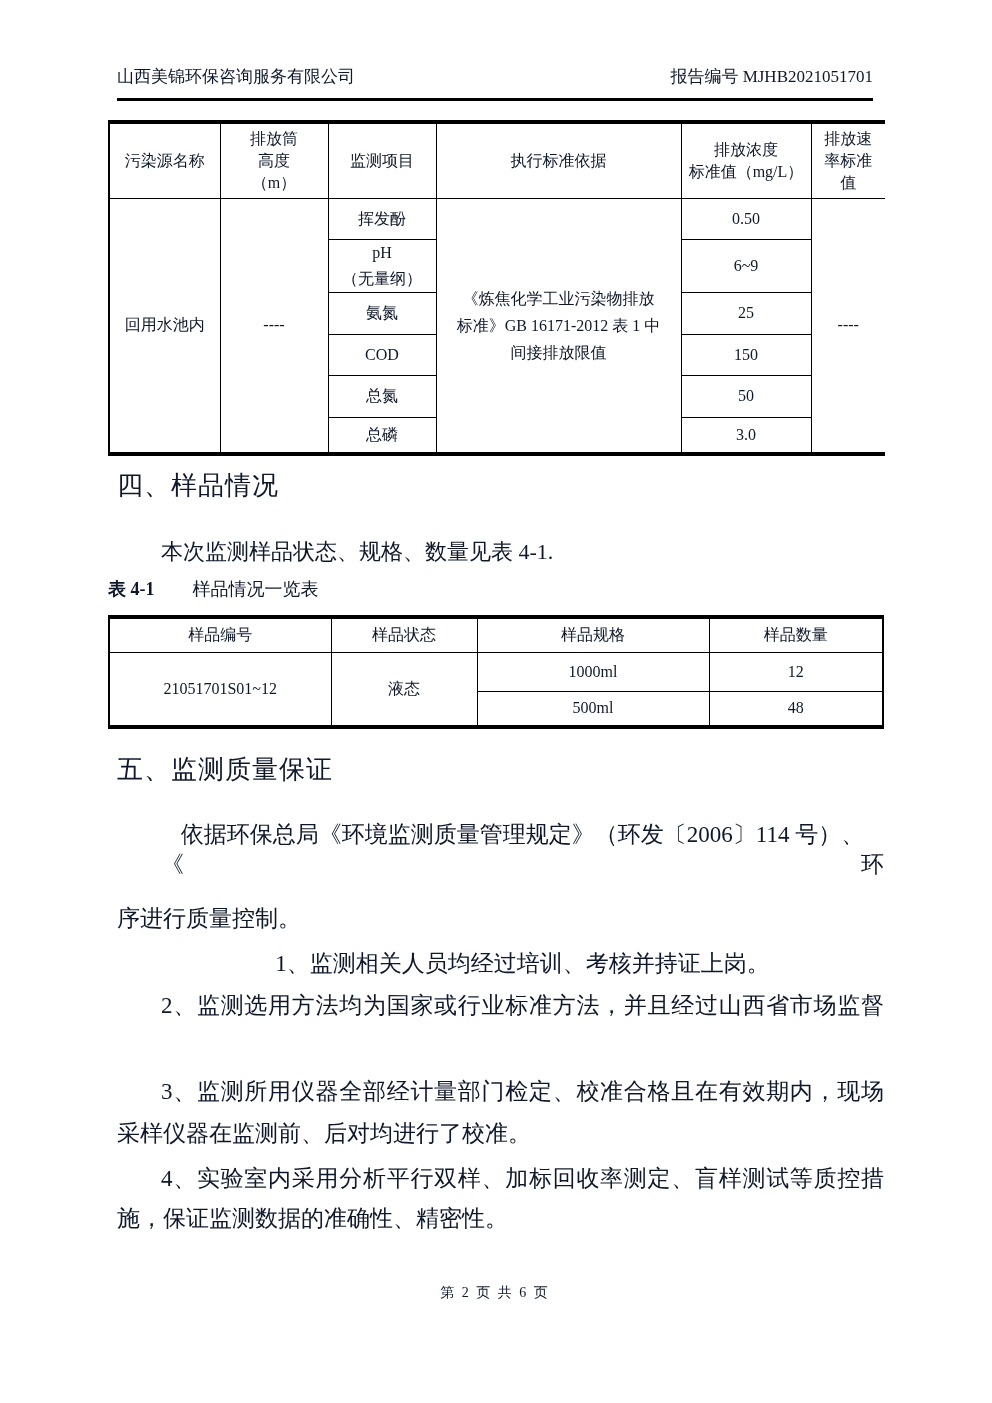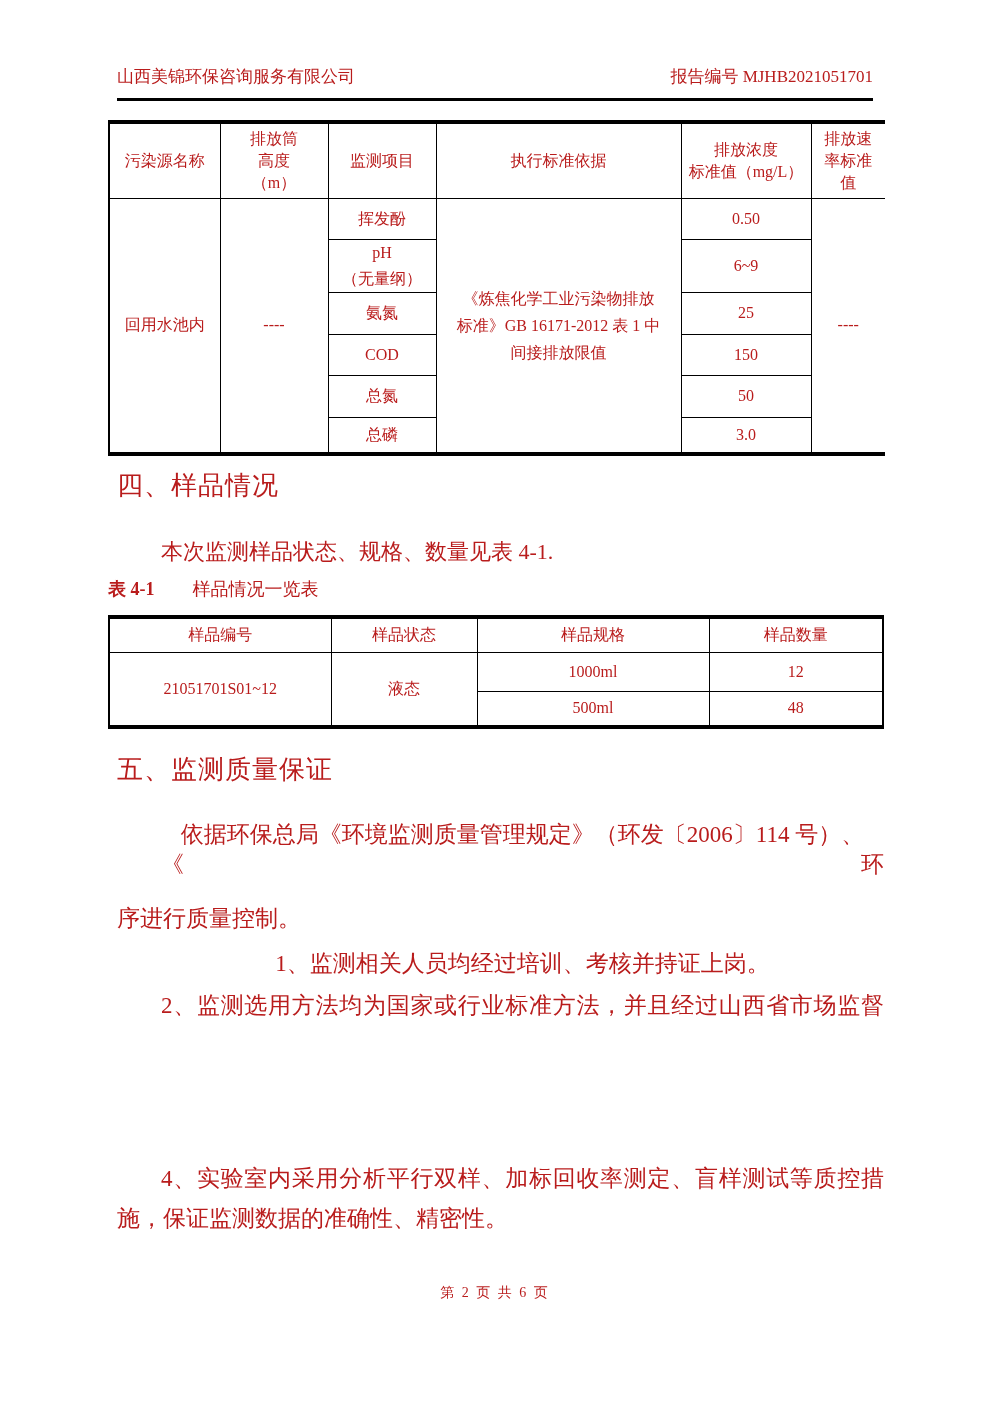--- a/index.html
+++ b/index.html
@@ -1,18 +1,18 @@
 <!DOCTYPE html>
 <html><head>
 <meta charset="utf-8">
 <style>
   html,body { margin:0; padding:0; background:#e8e8e8; }
   .page {
     position:relative; width:992px; height:1403px; margin:0 auto;
-    background:#ffffff; color:#b91c1c;
+    background:#ffffff; color:#0f172a;
     font-family:"Liberation Serif","DejaVu Serif",serif;
     overflow:hidden;
   }
   
   .hdr-company { position:absolute; left:117px; top:66px; font-size:17px; line-height:22px; white-space:nowrap; }
   .hdr-report  { position:absolute; left:117px; top:66px; width:756px; font-size:17px; line-height:22px; text-align:right; white-space:nowrap; }
   .hdr-rule    { position:absolute; left:117px; top:98px; width:756px; height:3px; background:#000; }
 
   
   .tbl { position:absolute; border-collapse:collapse; table-layout:fixed; font-size:16px; text-align:center; }
@@ -141,18 +141,20 @@
       <td>48</td>
     </tr>
   </tbody>
     </table>
 
   <div class="sec-title sec5-title">五、监测质量保证</div>
   <div class="bl ind just l0">依据环保总局《环境监测质量管理规定》（环发〔2006〕114 号）、《环</div>
   <div class="bl flsh nw l2">序进行质量控制。</div>
   <div class="bl ind nw l3">1、监测相关人员均经过培训、考核并持证上岗。</div>
   <div class="bl ind just l4">2、监测选用方法均为国家或行业标准方法，并且经过山西省市场监督</div>
+  <div class="bl ind just l6">3、监测所用仪器全部经计量部门检定、校准合格且在有效期内，现场</div>
+  <div class="bl flsh nw l7">采样仪器在监测前、后对均进行了校准。</div>
   <div class="bl ind just l8">4、实验室内采用分析平行双样、加标回收率测定、盲样测试等质控措</div>
   <div class="bl flsh nw l9">施，保证监测数据的准确性、精密性。</div>
 
   <div class="footer">第 2 页  共 6 页</div>
 
 </div>
 
 </body></html>

